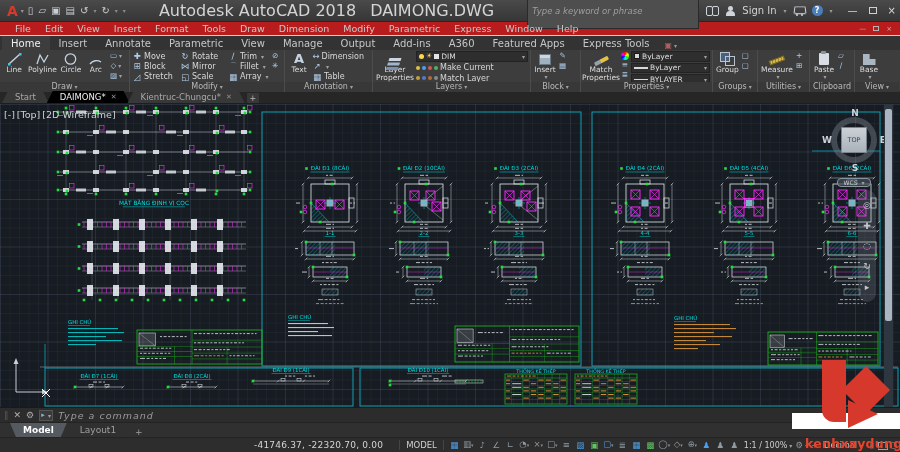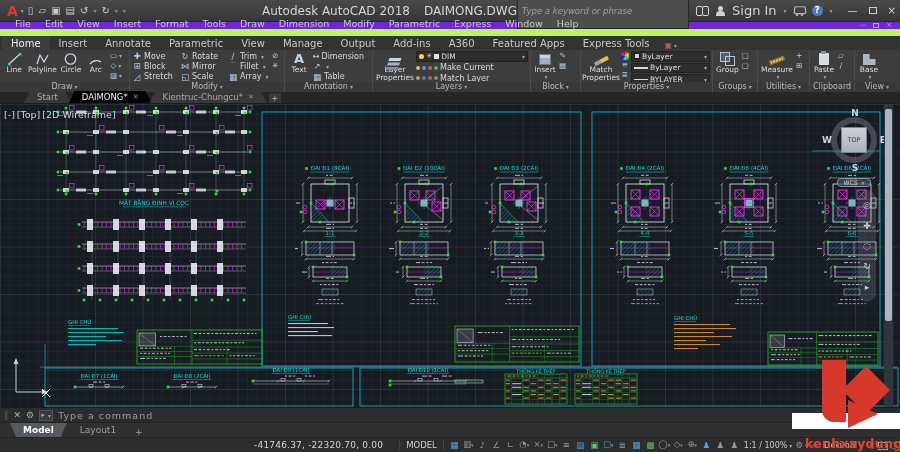--- a/index.html
+++ b/index.html
@@ -5,41 +5,41 @@
 *{box-sizing:border-box;margin:0;padding:0}
 html,body{width:900px;height:452px;overflow:hidden;background:#222;font-family:"DejaVu Sans",sans-serif;-webkit-font-smoothing:antialiased}
 #app{position:relative;width:900px;height:452px;background:#2d2d2d}
 
 .titlebar{height:22px;background:linear-gradient(#4a4a4a,#363636);display:flex;align-items:center;padding:0 4px;color:#cfcfcf;border-bottom:1px solid #272727}
 .alogo{color:#d6392c;font-weight:bold;font-size:14px;padding:0 3px;line-height:20px}
 .alogo-dd{font-size:6px;color:#999;margin-right:4px}
 .qat{display:flex;align-items:center;gap:5px;font-size:10px;color:#c9ced4}
 .qat span{cursor:default}
 .qat .dd2{font-size:6px;color:#8a8a8a}
-.title-center{flex:1;text-align:right;font-size:12px;color:#d4d4d4;white-space:nowrap}
+.title-center{flex:1;text-align:center;font-size:16px;color:#d4d4d4;white-space:nowrap}
 .title-center b{font-weight:normal;margin-left:14px}
 .tb-right{display:flex;align-items:center;gap:7px}
 .search{width:172px;height:13px;background:#4e4e4e;border:1px solid #2a2a2a;color:#e0e0e0;font-size:8.5px;font-style:italic;padding:17px 4px;font-family:"DejaVu Sans",sans-serif}
 .search::placeholder{color:#9f9f9f}
 .binoc{position:relative;width:13px;height:9px;display:inline-block}
 .binoc::before,.binoc::after{content:"";position:absolute;width:5px;height:8px;border:1px solid #cfd4da;border-radius:2px;top:0}
 .binoc::before{left:0}.binoc::after{right:0}
 .person{position:relative;width:9px;height:10px;display:inline-block}
 .person::before{content:"";position:absolute;left:2px;top:0;width:5px;height:5px;border-radius:50%;background:#cfd4da}
 .person::after{content:"";position:absolute;left:0;top:5px;width:9px;height:5px;border-radius:4px 4px 0 0;background:#cfd4da}
-.signin{font-size:13px;color:#d2d2d2}
+.signin{font-size:10px;color:#d2d2d2}
 .cart{position:relative;width:11px;height:9px;display:inline-block}
 .cart::before{content:"";position:absolute;left:0;top:0;width:10px;height:6px;border:1px solid #cfd4da;border-radius:0 0 2px 2px;transform:perspective(10px) rotateX(14deg)}
 .cart::after{content:"";position:absolute;left:2px;bottom:-1px;width:2px;height:2px;background:#cfd4da;border-radius:50%;box-shadow:5px 0 0 #cfd4da}
 .helpcirc{width:11px;height:11px;border-radius:50%;background:#4a7ebb;color:#fff;font-size:8px;font-weight:bold;display:inline-flex;align-items:center;justify-content:center}
 .ddsm{font-size:6px;color:#9a9a9a}
 .winbtns{display:flex;align-items:center;gap:11px;margin-left:8px;font-size:10px;color:#d8d8d8}
 .wbox{width:8px;height:7px;border:1px solid #d0d0d0;display:inline-block}
 
-.menubar{height:14px;background:#6d28d9;display:flex;align-items:flex-end;padding:0 8px;border-bottom:7px solid #bef264}
+.menubar{height:14px;background:#b91c1c;display:flex;align-items:center;padding:0 8px;border-bottom:1px solid #bef264}
 #menu-items{display:flex;gap:0}
 .menu-item{font-size:9.5px;color:#c9c9c9;padding:0 7px;cursor:default}
 .menu-right{margin-left:auto;display:flex;gap:7px;align-items:center;font-size:7px;color:#b5b5b5}
 .wbox2{width:6px;height:5px;border:1px solid #b5b5b5;display:inline-block}
 
 .rtabs{height:14px;background:#333;display:flex;align-items:flex-end;padding:0 2px}
 .rtab{font-size:10px;color:#c6c6c6;padding:1px 9px;height:14px;line-height:13px}
 .rtab.active{background:#3d3d3d;color:#f0f0f0}
 .rtab-extra{margin-left:6px;font-size:8px;color:#b06060;display:flex;align-items:center;gap:2px}
 
@@ -67,21 +67,21 @@
 .brushicon{width:15px;height:4px;background:linear-gradient(90deg,#95a0aa 45%,#e3c24c 45%);transform:rotate(-28deg);border-radius:1px;margin-top:5px}
 .ruler{width:16px;height:5px;background:repeating-linear-gradient(90deg,#d9b94a 0 2px,#a8882c 2px 3px);transform:rotate(-20deg);border:1px solid #8a7420;margin-top:4px}
 .groupicon{width:15px;height:13px;position:relative}
 .groupicon::before{content:"";position:absolute;left:0;top:0;width:8px;height:8px;border:1px solid #b8c4d0;background:rgba(90,140,200,.45)}
 .groupicon::after{content:"";position:absolute;left:5px;top:4px;width:8px;height:8px;border:1px solid #b8c4d0}
 .pasteicon{width:10px;height:12px;background:#d7dde2;border-radius:1px;position:relative;margin-top:1px}
 .pasteicon::before{content:"";position:absolute;top:-2px;left:2px;width:5px;height:3px;background:#8b949c;border-radius:1px}
 .baseicon{width:13px;height:11px;background:#aab6c2;clip-path:polygon(0 0,55% 0,55% 45%,100% 45%,100% 100%,0 100%);margin-top:2px}
 .insicon{width:12px;height:11px;background:linear-gradient(#cdd6de 30%,#9fb0c0 30%);border:1px solid #6a7884;margin-top:1px}
 
-.ftabs{height:12px;background:#262626;display:flex;align-items:flex-end;padding-left:24px;border-bottom:1px solid #1e1e1e}
+.ftabs{height:12px;background:#262626;display:flex;align-items:flex-end;padding-left:2px;border-bottom:1px solid #1e1e1e}
 .ftab{height:12px;display:flex;align-items:center;gap:5px;font-size:8.5px;color:#a8a8a8;background:#383838;padding:0 13px;clip-path:polygon(6px 0,calc(100% - 6px) 0,100% 100%,0 100%);margin-right:-2px}
 .ftab.active{background:#000000;color:#f0f0f0}
 .ftab-x{font-size:7px;color:#8f8f8f}
 .ftab-add{width:12px;height:10px;background:#383838;color:#bbb;font-size:8px;display:flex;align-items:center;justify-content:center;margin-left:4px;border-radius:1px}
 
 .viewport{position:relative;height:303px;background:#171c23;overflow:hidden;
 background-image:
  linear-gradient(rgba(140,165,200,.10) 1px,transparent 1px),
  linear-gradient(90deg,rgba(140,165,200,.10) 1px,transparent 1px),
  linear-gradient(rgba(140,165,200,.05) 1px,transparent 1px),
@@ -99,21 +99,21 @@
 .vc-wcs{position:absolute;left:13px;top:70px;width:34px;height:9px;border:1px solid #8a949e;border-radius:4px;background:rgba(70,78,88,.7);color:#c8cdd2;font-size:6px;display:flex;align-items:center;justify-content:center;gap:2px}
 .navbar{position:absolute;left:858px;top:86px;width:18px;height:112px;background:rgba(145,155,165,.22);border-radius:9px;display:flex;flex-direction:column;align-items:center;justify-content:space-evenly;z-index:6;color:#c2c8ce;font-size:9px}
 .vscroll{position:absolute;left:884px;top:0;width:9px;height:303px;background:#2e3640;z-index:7}
 .vthumb{position:absolute;left:1px;top:5px;width:7px;height:212px;background:#a9b6c2;border-radius:2px}
 
 .cmdline{height:15px;background:#2c2c2c;border-top:1px solid #1a1a1a;display:flex;align-items:center;gap:5px;padding:0 4px;position:relative;z-index:2}
 .cmd-handle{color:#5a5a5a;font-size:9px}
 .cmd-x{color:#b0b0b0;font-size:9px}
 .cmd-wr{color:#a8a8a8;font-size:9px}
 .cmd-ic{width:14px;height:11px;background:#3a3a3a;border:1px solid #555;color:#7fb2e0;font-size:7px;display:flex;align-items:center;justify-content:center;gap:1px}
-.cmd-prompt{font-size:9.5px;color:#9b9b9b;letter-spacing:1px}
+.cmd-prompt{font-size:9.5px;font-style:italic;color:#9b9b9b;letter-spacing:1px}
 
 .layoutrow{height:15px;background:#303030;display:flex;align-items:flex-end;padding-left:10px;position:relative;z-index:2;border-top:1px solid #232323}
 .ltab{height:14px;display:flex;align-items:center;padding:0 13px;font-size:9px;color:#9f9f9f;clip-path:polygon(0 0,100% 0,calc(100% - 6px) 100%,6px 100%)}
 .ltab.active{background:#545a60;color:#fff;font-weight:bold}
 .ltab-add{font-size:9px;color:#9f9f9f;margin-left:6px}
 .statusrow{height:15px;background:#2d2d2d;display:flex;align-items:center;justify-content:flex-end;padding-right:2px;position:relative;z-index:2;border-top:1px solid #242424}
 .coords{font-size:9px;color:#d5d5d5;margin-right:16px;letter-spacing:.2px}
 .space-label{font-size:8.5px;color:#cfcfcf;border-left:1px solid #444;border-right:1px solid #444;padding:0 6px;margin-right:4px}
 #status-icons{display:flex;align-items:center;gap:1px}
 .sicon{width:13px;text-align:center;font-size:8.5px;color:#8f9aa3;line-height:13px}

